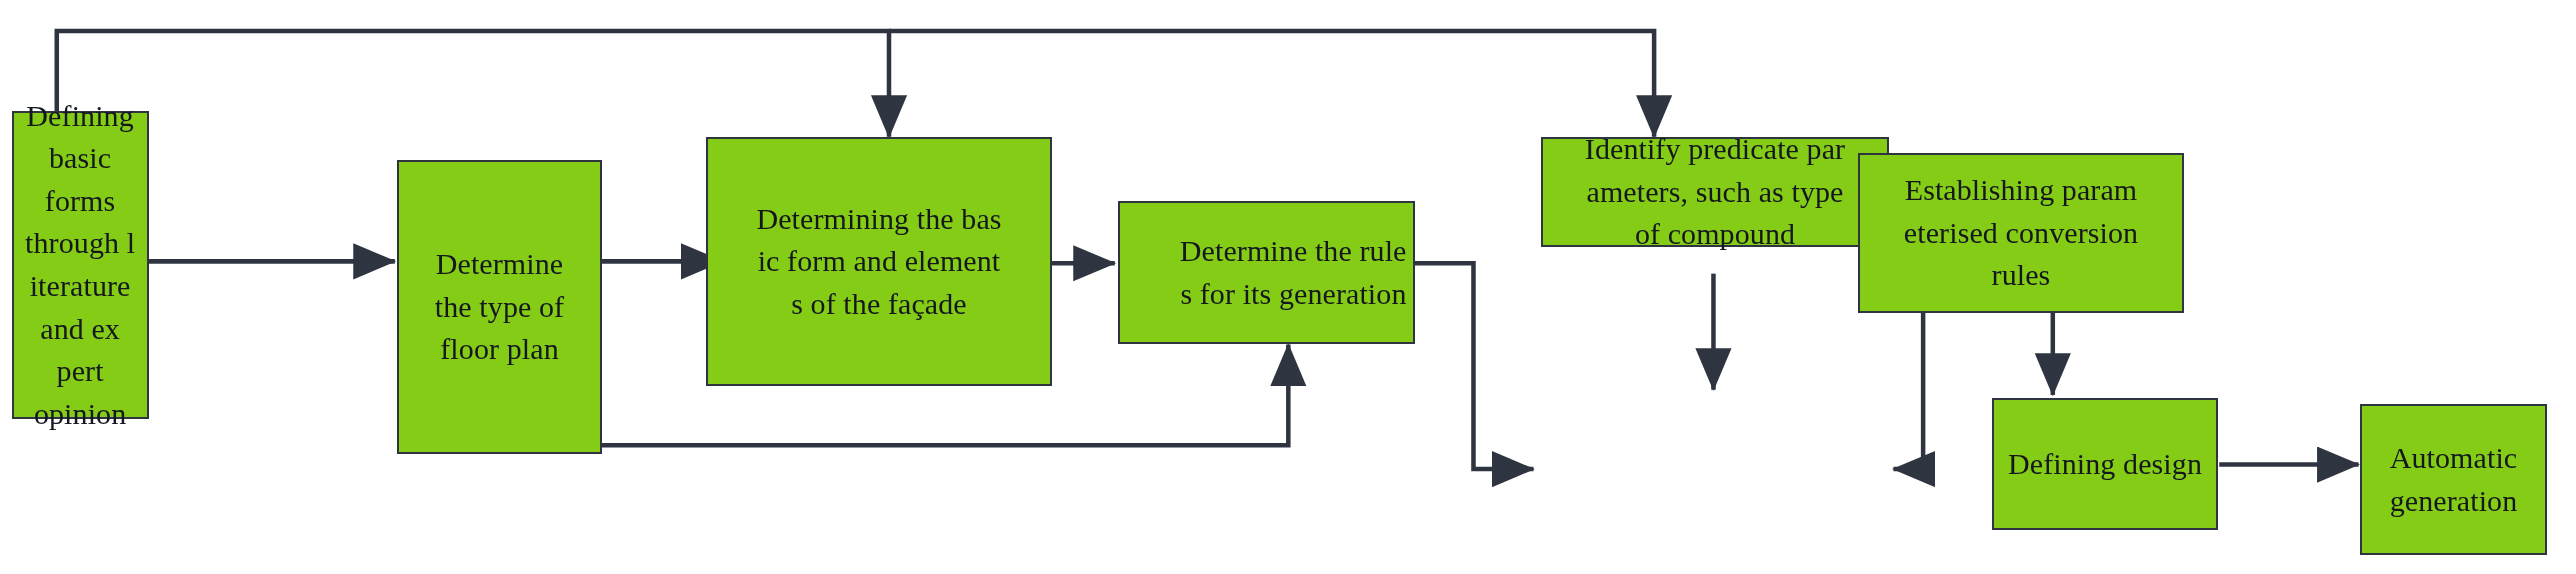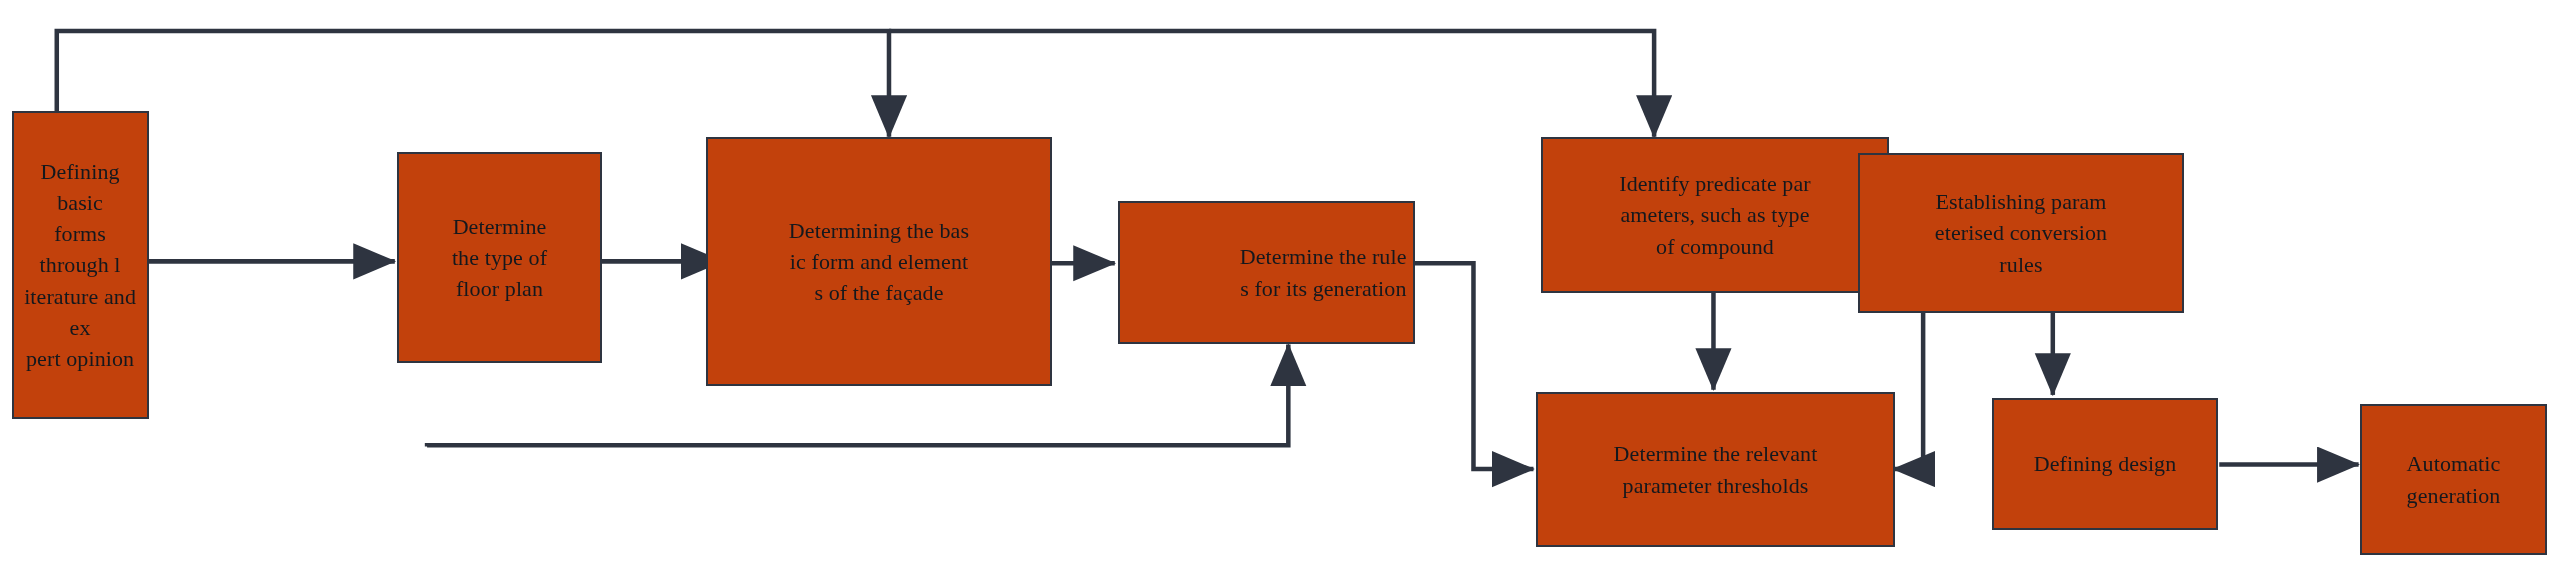--- a/index.html
+++ b/index.html
@@ -1,28 +1,28 @@
 <!DOCTYPE html>
 <html style="font-size:10.3px"><head>
 <meta charset="utf-8">
 <style>
   html,body{margin:0;padding:0;background:#ffffff;}
   body{font-family:"Liberation Serif", serif;}
   #canvas{position:relative;width:2576px;height:575px;background:#ffffff;overflow:hidden;}
   .node{
     position:absolute;
     box-sizing:border-box;
-    background:#c2410c;
+    background:#84cc16;
     border:2.6px solid #2e3440;
     display:flex;
     align-items:center;
     justify-content:center;
     text-align:center;
     color:#14181d;
-    font-size:22px;
+    font-size:30px;
     line-height:1.42;
     letter-spacing:0.1px;
     padding:2.6px 6.5px;
   }
   .node .txt{white-space:pre-line;display:block;width:100%;}
   .edges{position:absolute;left:0;top:0;width:2576px;height:575px;pointer-events:none;}
 </style>
 </head>
 <body>
 
@@ -61,53 +61,49 @@
     <line x1="3440" y1="720" x2="3656" y2="720" stroke="#2e3440" stroke-width="7" marker-end="url(#ah-r)"></line>
   </svg>
 
   <div class="node" style="left:11.6px;top:111px;width:137px;height:308px;">
     <span class="txt">Defining basic
 forms through l
 iterature and ex
 pert opinion</span>
   </div>
 
-  <div class="node" style="left:397px;top:152px;width:205px;height:211px;align-items:center;">
+  <div class="node" style="left:397px;top:160px;width:205px;height:294px;align-items:center;">
     <span class="txt">Determine
 the type of
 floor plan</span>
   </div>
 
   <div class="node" style="left:706px;top:137px;width:346px;height:249px;">
     <span class="txt">Determining the bas
 ic form and element
 s of the façade</span>
   </div>
 
   <div class="node" style="left:1118px;top:201px;width:297px;height:143px;text-align:right;">
     <span class="txt">Determine the rule
 s for its generation</span>
   </div>
 
-  <div class="node" style="left:1541px;top:137px;width:348px;height:156px;">
+  <div class="node" style="left:1541px;top:137px;width:348px;height:110px;">
     <span class="txt">Identify predicate par
 ameters, such as type
 of compound</span>
   </div>
 
   <div class="node" style="left:1858px;top:153px;width:326px;height:160px;">
     <span class="txt">Establishing param
 eterised conversion
 rules</span>
   </div>
 
-  <div class="node" style="left:1536px;top:392px;width:359px;height:155px;">
-    <span class="txt">Determine the relevant
-parameter thresholds</span>
-  </div>
 
   <div class="node" style="left:1992px;top:398px;width:226px;height:132px;">
     <span class="txt">Defining design</span>
   </div>
 
   <div class="node" style="left:2360px;top:404px;width:187px;height:151px;">
     <span class="txt">Automatic
 generation</span>
   </div>
 

